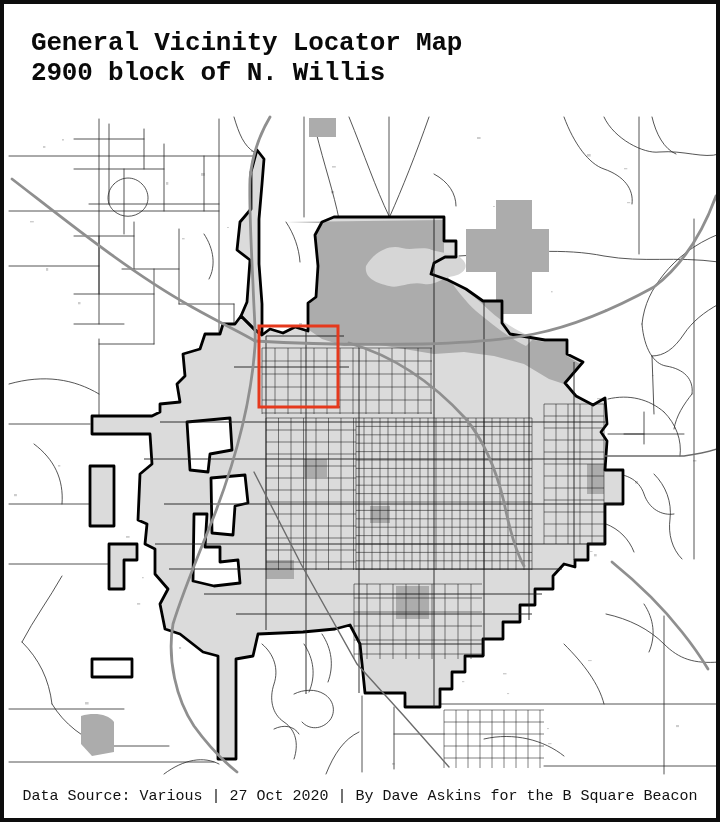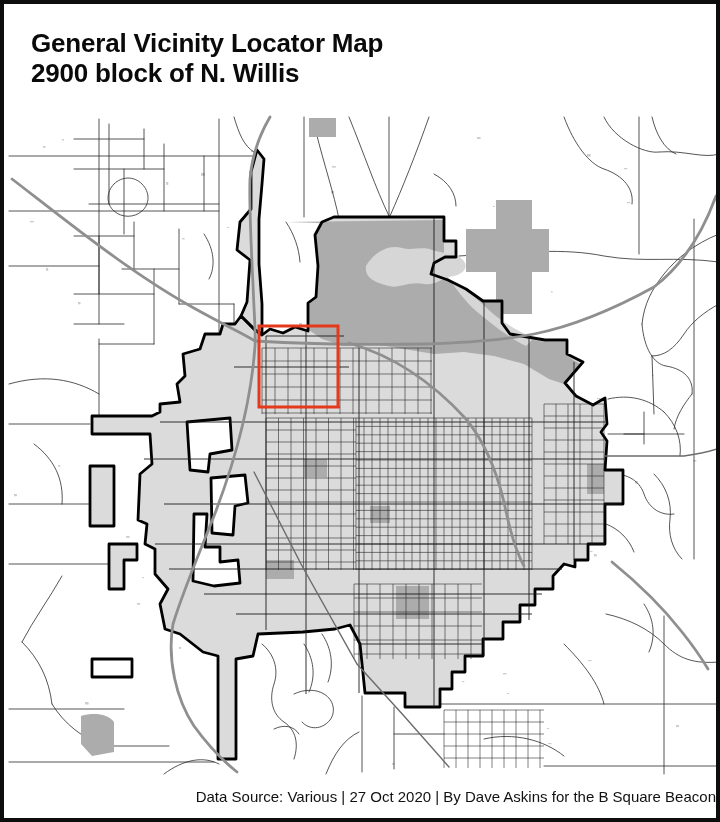--- a/index.html
+++ b/index.html
@@ -1,26 +1,26 @@
 <!DOCTYPE html>
 <html><head>
 <meta charset="utf-8">
 <style>
   html,body{margin:0;padding:0;background:#fff;}
   .page{
     position:relative;width:720px;height:822px;box-sizing:border-box;
     border:4px solid #0d0d0d;background:#fff;overflow:hidden;
-    font-family:Liberation Sans, sans-serif;
+    font-family:Liberation Mono, monospace;
   }
   .title-block{position:absolute;left:27px;top:24px;z-index:5;}
   .title-line{font-size:26px;line-height:30px;font-weight:bold;color:#0a0a0a;letter-spacing:-0.2px;}
   .map-wrap{position:absolute;left:0;top:0;width:720px;height:822px;z-index:1;}
   svg{display:block;}
   .footer{
-    position:absolute;left:0;top:784px;width:100%;text-align:right;z-index:5;
+    position:absolute;left:0;top:784px;width:100%;text-align:center;z-index:5;
     font-size:15px;color:#111;
   }
 </style>
 </head>
 <body>
 
 <div class="page">
 
   <div class="title-block">
     <div class="title-line">General Vicinity Locator Map</div>

